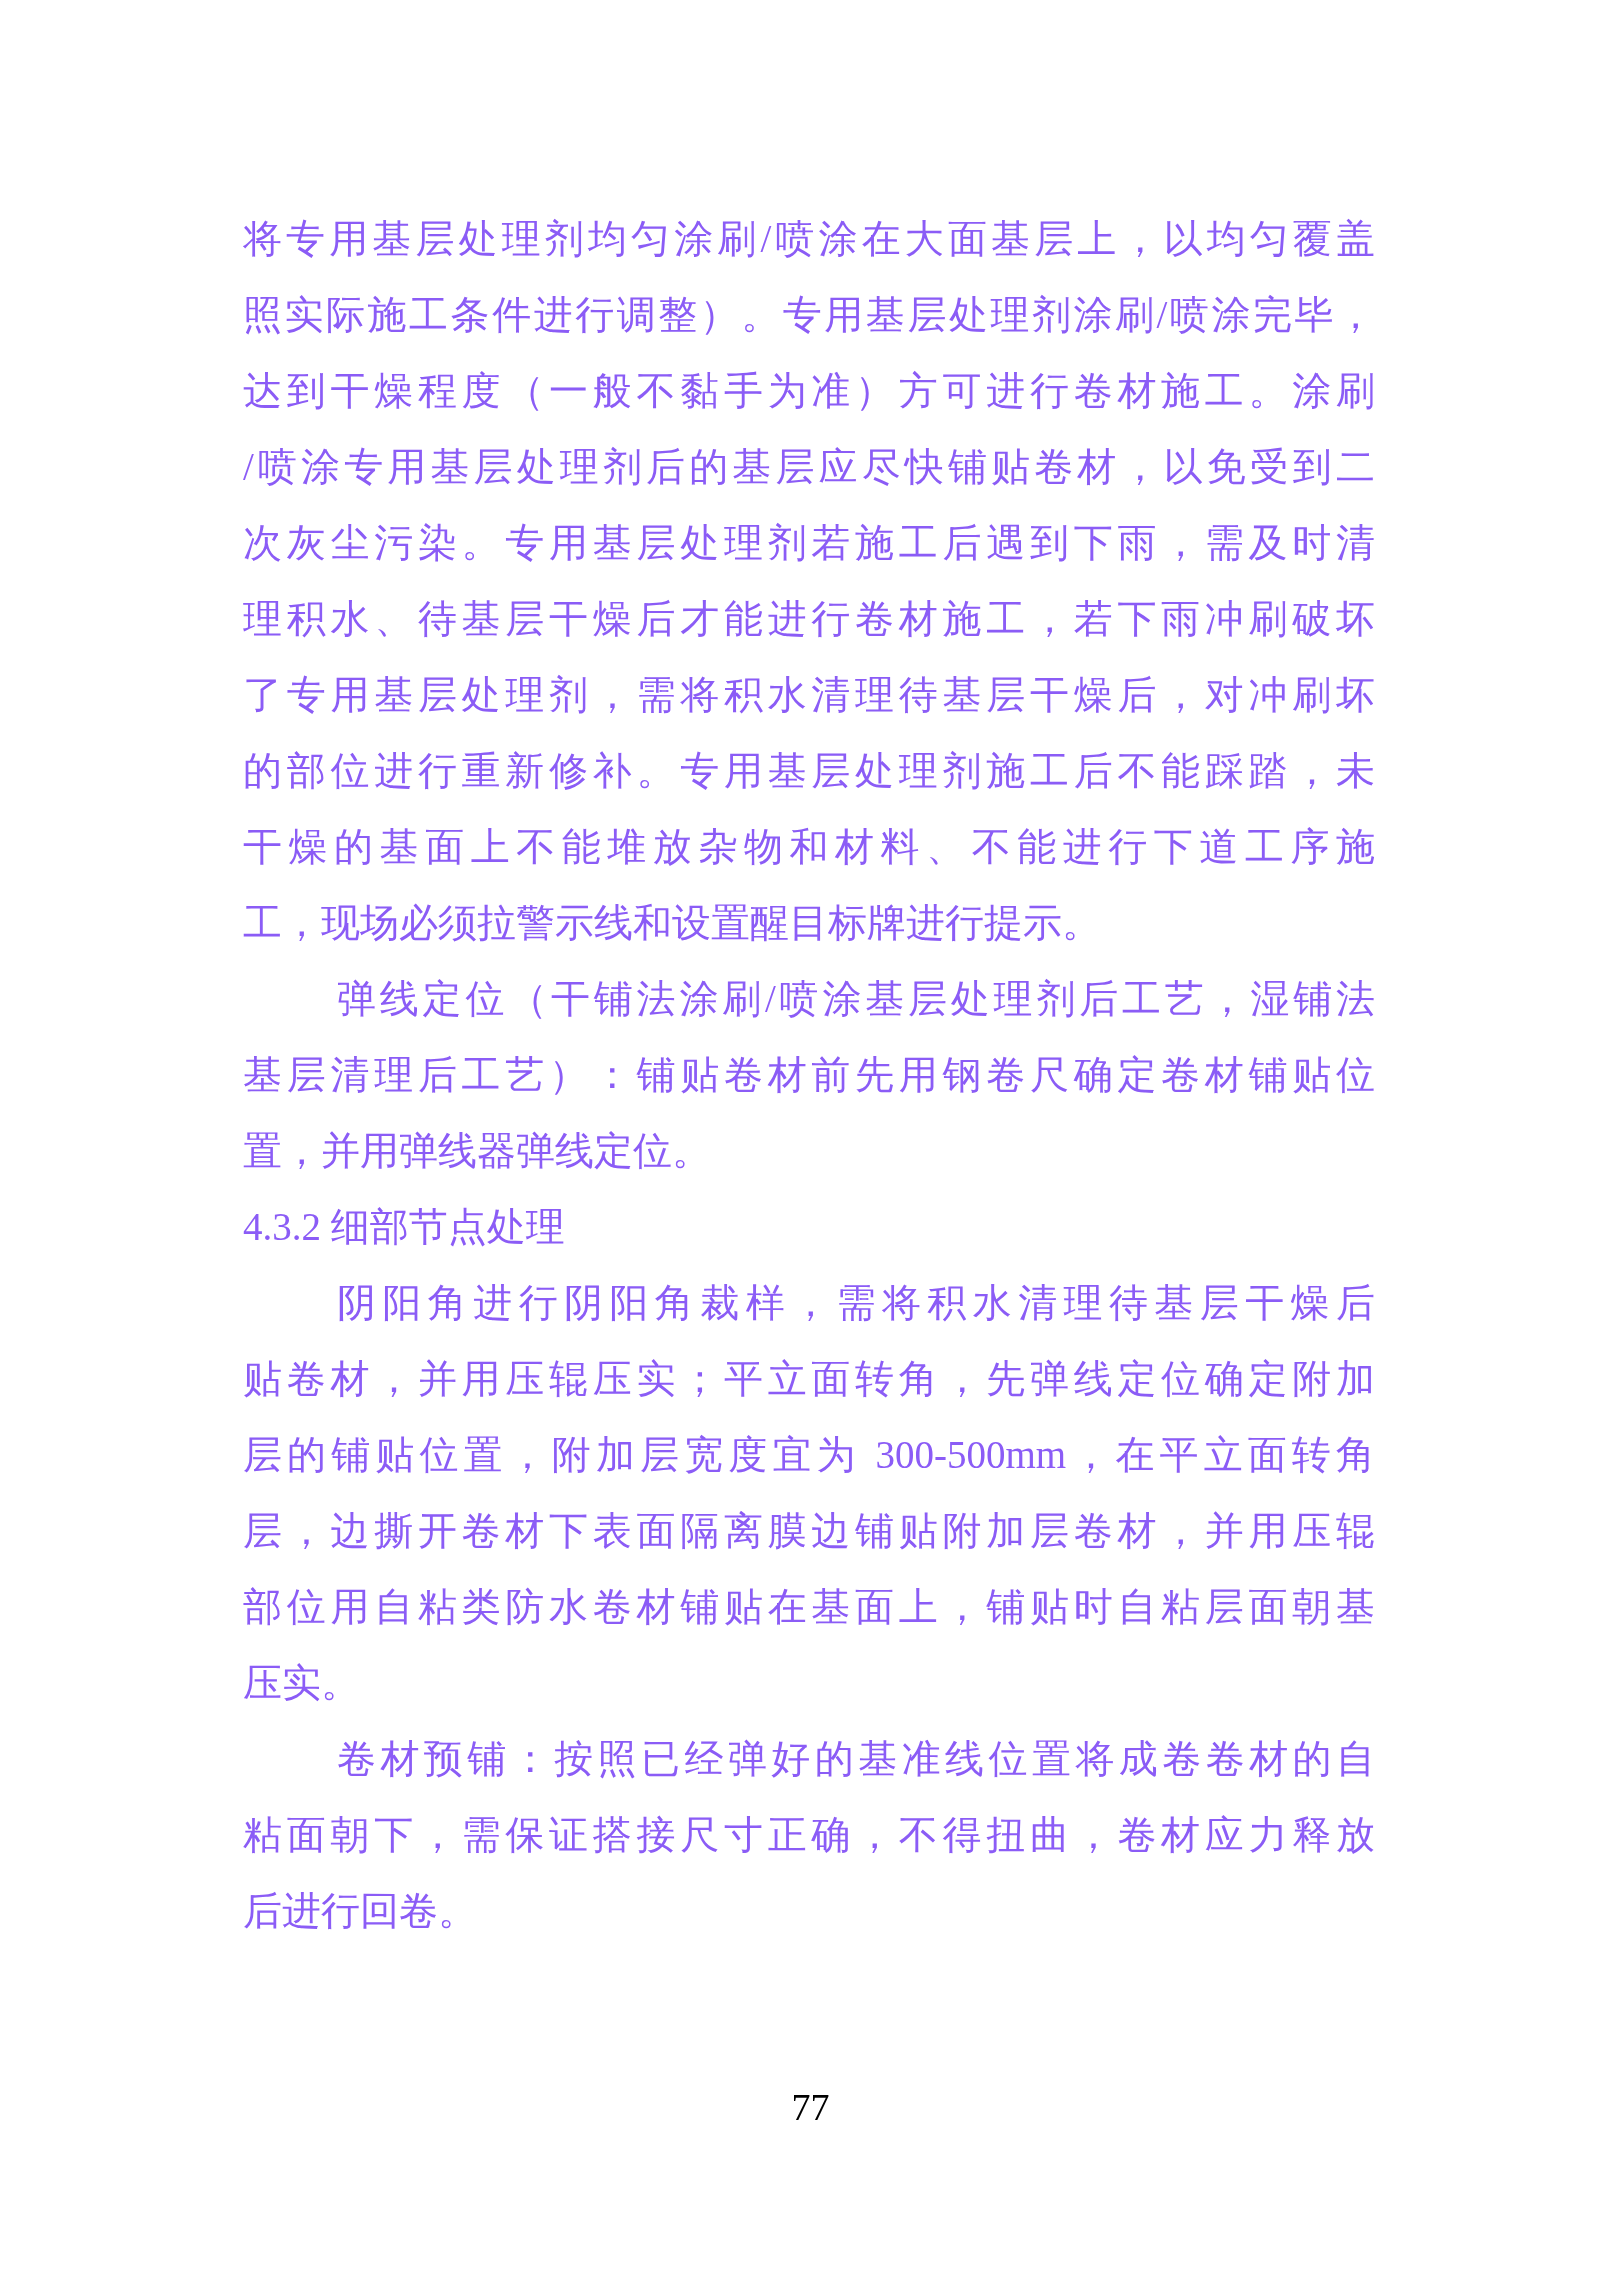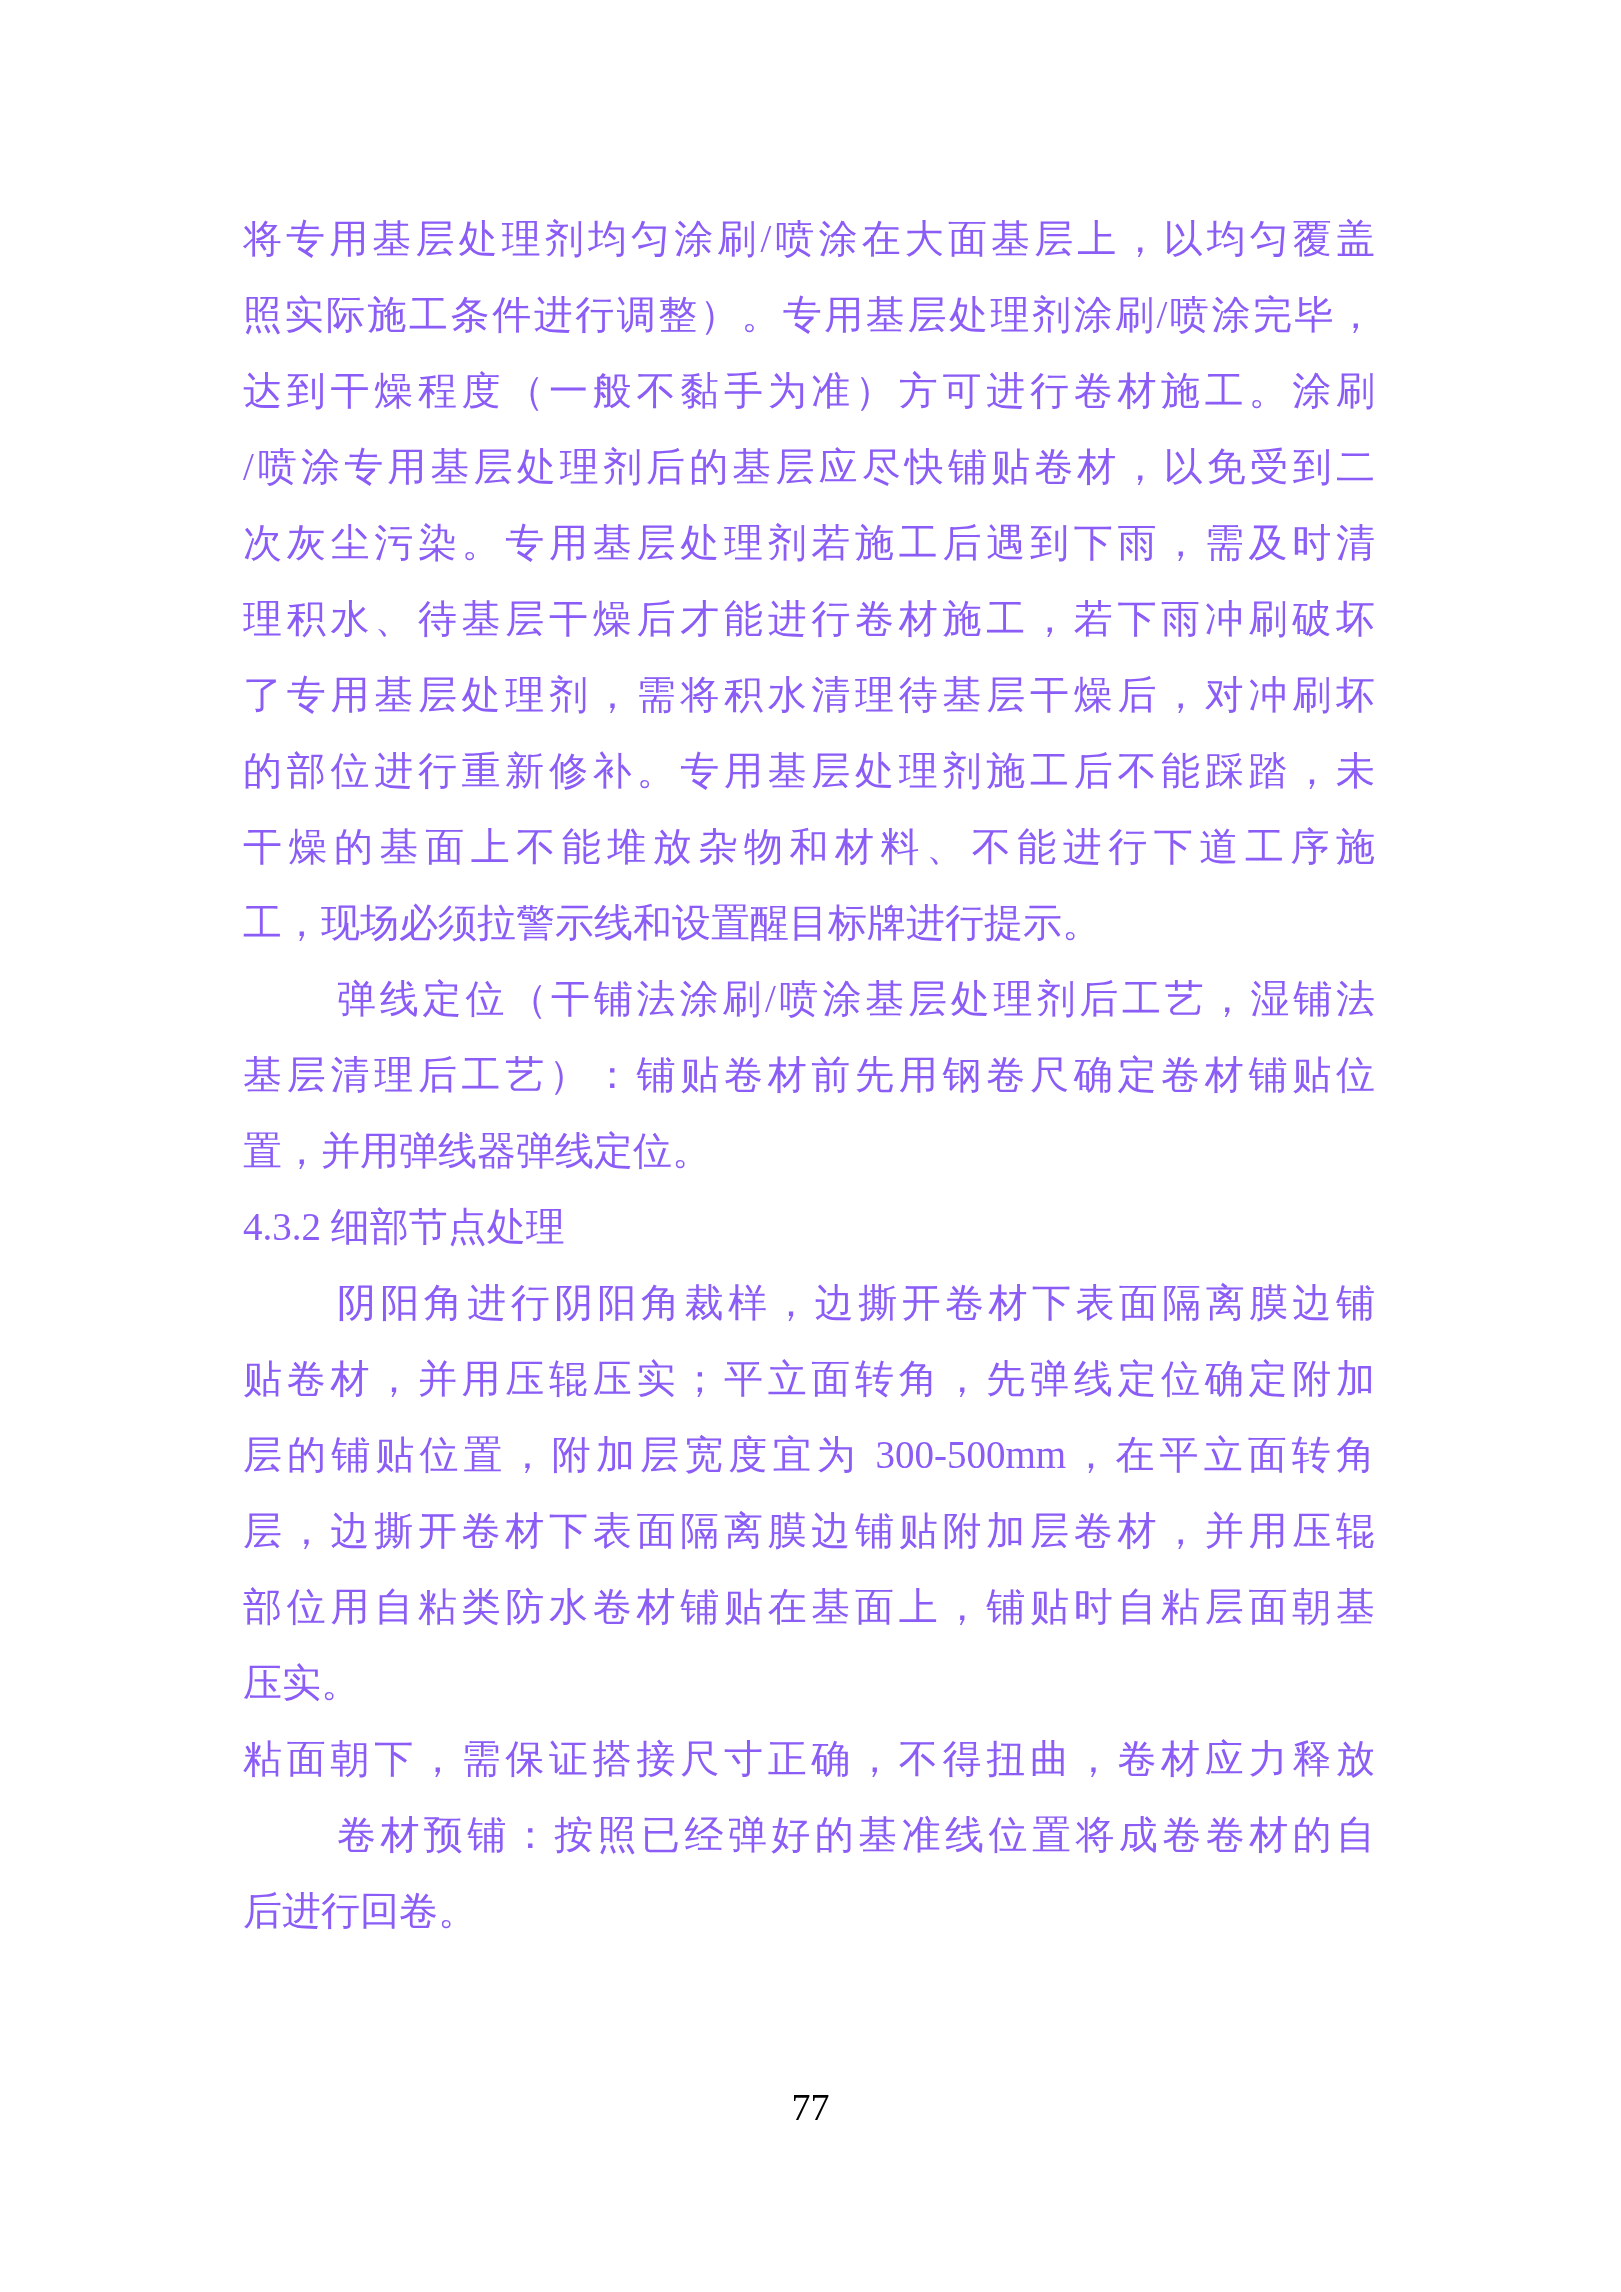--- a/index.html
+++ b/index.html
@@ -63,25 +63,25 @@
       <div class="line">次灰尘污染。专用基层处理剂若施工后遇到下雨，需及时清</div>
       <div class="line">理积水、待基层干燥后才能进行卷材施工，若下雨冲刷破坏</div>
       <div class="line">了专用基层处理剂，需将积水清理待基层干燥后，对冲刷坏</div>
       <div class="line">的部位进行重新修补。专用基层处理剂施工后不能踩踏，未</div>
       <div class="line">干燥的基面上不能堆放杂物和材料、不能进行下道工序施</div>
       <div class="line no-justify">工，现场必须拉警示线和设置醒目标牌进行提示。</div>
       <div class="line indent">弹线定位（干铺法涂刷/喷涂基层处理剂后工艺，湿铺法</div>
       <div class="line">基层清理后工艺）：铺贴卷材前先用钢卷尺确定卷材铺贴位</div>
       <div class="line no-justify">置，并用弹线器弹线定位。</div>
       <div class="line no-justify">4.3.2 细部节点处理</div>
-      <div class="line indent">阴阳角进行阴阳角裁样，边撕开卷材下表面隔离膜边铺</div>
+      <div class="line indent">阴阳角进行阴阳角裁样，需将积水清理待基层干燥后</div>
       <div class="line">贴卷材，并用压辊压实；平立面转角，先弹线定位确定附加</div>
       <div class="line">层的铺贴位置，附加层宽度宜为 300-500mm，在平立面转角</div>
       <div class="line">层，边撕开卷材下表面隔离膜边铺贴附加层卷材，并用压辊</div>
       <div class="line">部位用自粘类防水卷材铺贴在基面上，铺贴时自粘层面朝基</div>
       <div class="line no-justify">压实。</div>
+      <div class="line indent">卷材预铺：按照已经弹好的基准线位置将成卷卷材的自</div>
       <div class="line">粘面朝下，需保证搭接尺寸正确，不得扭曲，卷材应力释放</div>
-      <div class="line indent">卷材预铺：按照已经弹好的基准线位置将成卷卷材的自</div>
       <div class="line no-justify">后进行回卷。</div>
     </div>
   <div class="page-number">77</div>
 </div>
 
 
 </body></html>

